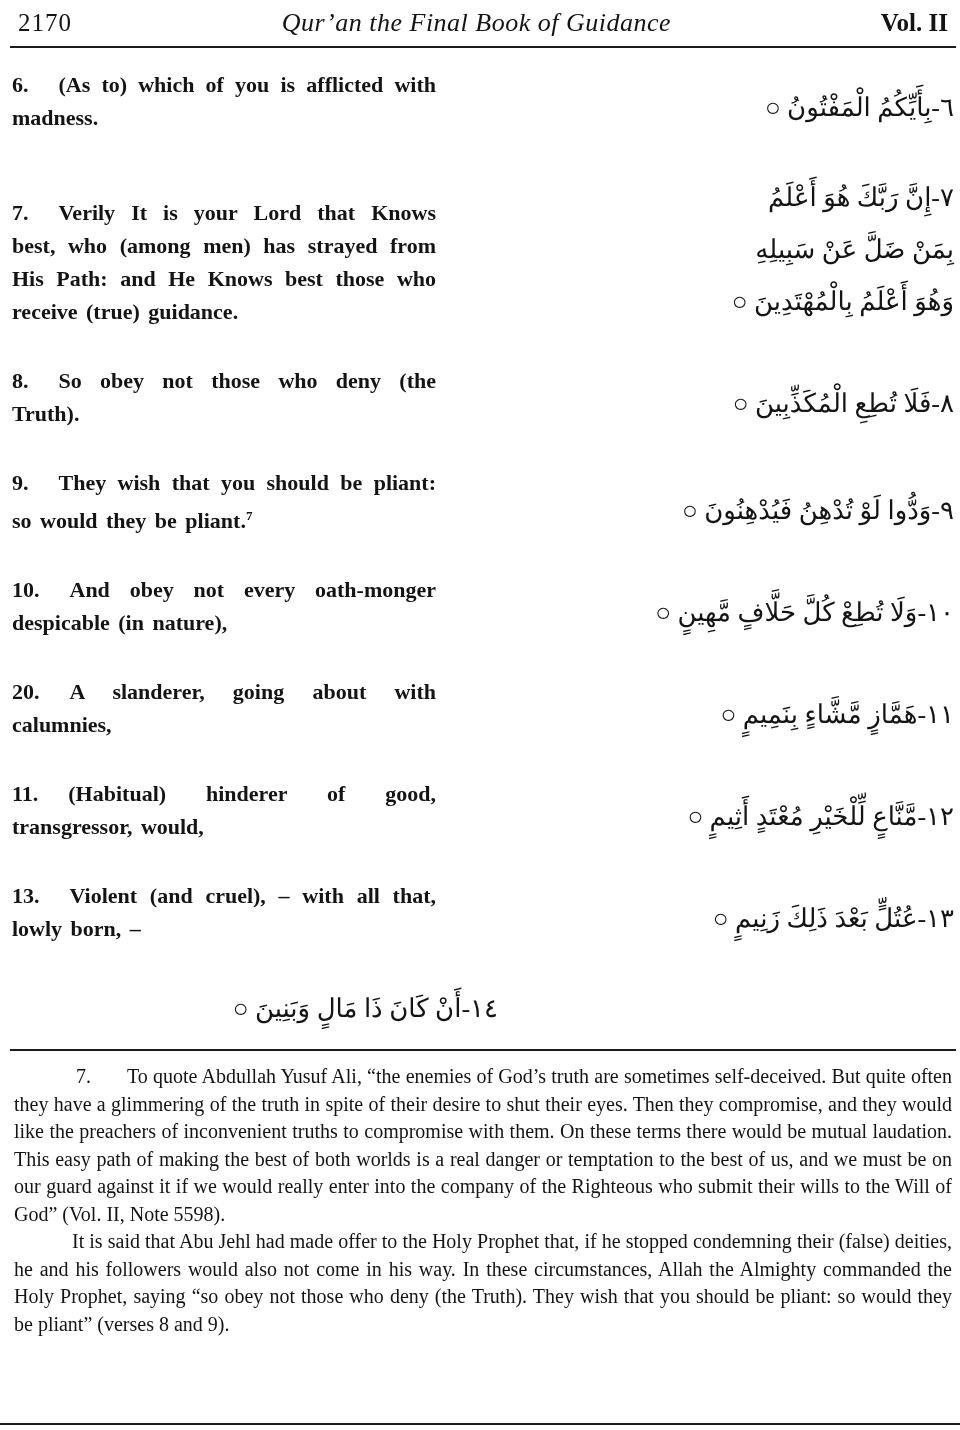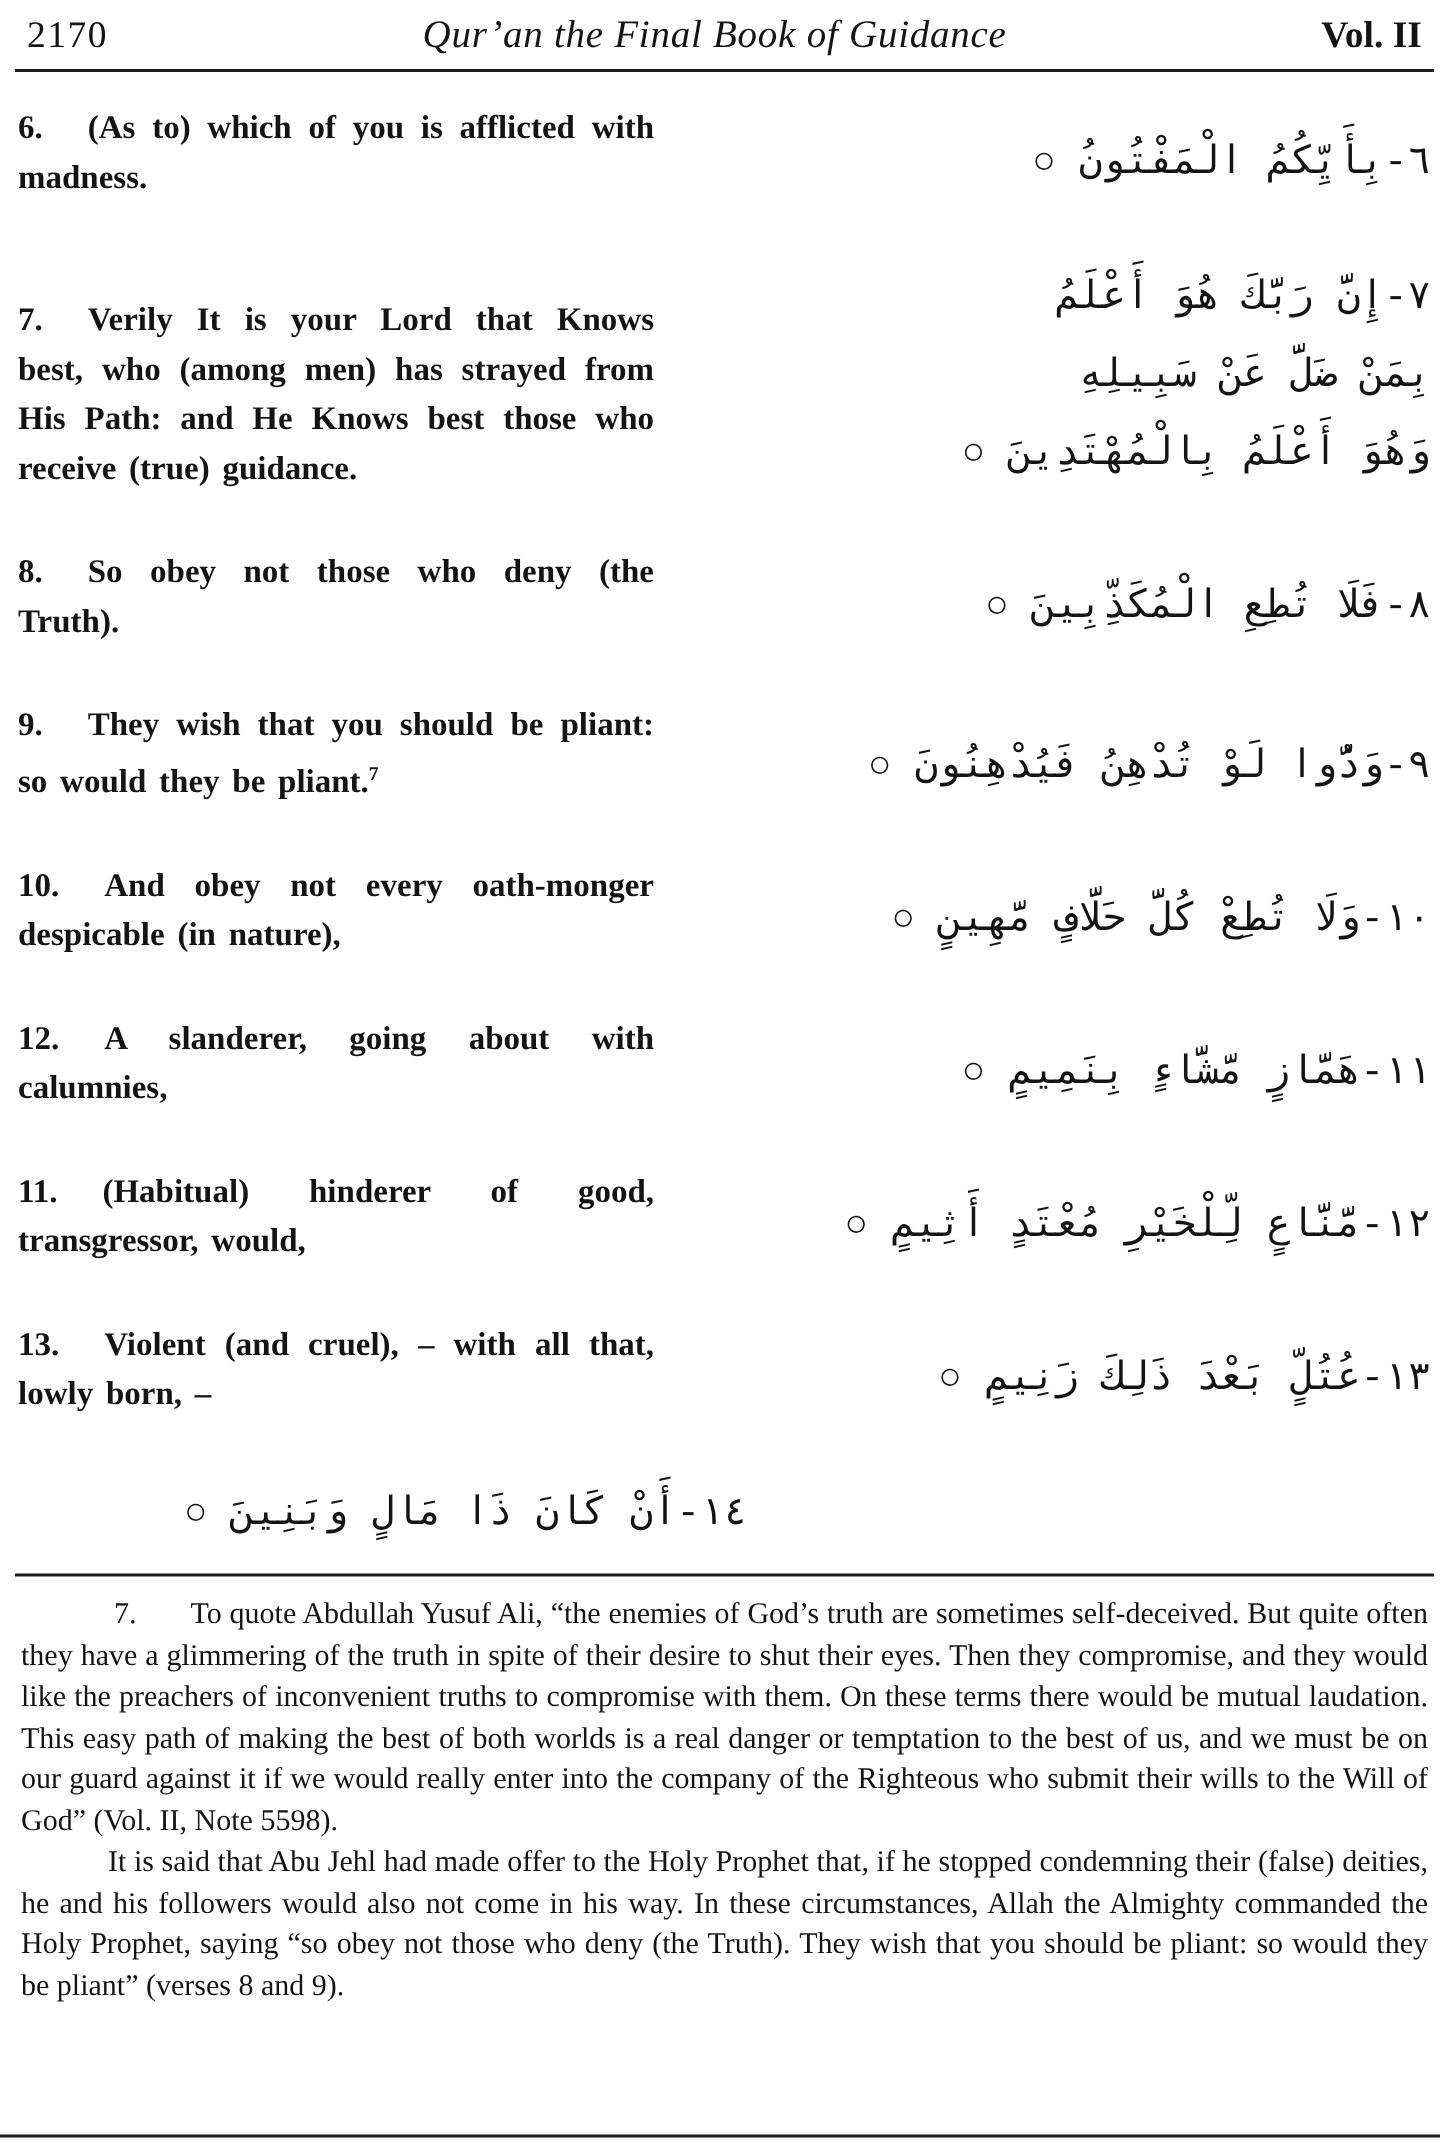--- a/index.html
+++ b/index.html
@@ -49,21 +49,21 @@
     line-height: 33px;
     text-align: justify;
     word-spacing: 3px;
   }
   .v-num { padding-right: 30px; }
   .v-en sup { font-size: 13px; font-weight: bold; }
   .v-ar {
     width: 486px;
     direction: rtl;
     text-align: right;
-    font-family: Liberation Mono, monospace;
+    font-family: Liberation Serif, serif;
     font-size: 26px;
     line-height: 52px;
     white-space: pre-line;
     margin-top: 2px;
   }
 
   .footnote-rule { margin-top: 14px; }
   .footnotes {
     padding: 12px 4px 0 4px;
     font-size: 20px;
@@ -117,21 +117,21 @@
       <p class="v-en"><span class="v-num">9.</span><span>They wish that you should be pliant: so would they be pliant.</span><sup>7</sup></p>
       <p class="v-ar" dir="rtl">٩-وَدُّوا لَوْ تُدْهِنُ فَيُدْهِنُونَ ○</p>
     </div>
 
     <div class="verse">
       <p class="v-en"><span class="v-num">10.</span><span>And obey not every oath-monger despicable (in nature),</span></p>
       <p class="v-ar" dir="rtl">١٠-وَلَا تُطِعْ كُلَّ حَلَّافٍ مَّهِينٍ ○</p>
     </div>
 
     <div class="verse">
-      <p class="v-en"><span class="v-num">12.</span><span>A slanderer, going about with calumnies,</span></p>
+      <p class="v-en"><span class="v-num">20.</span><span>A slanderer, going about with calumnies,</span></p>
       <p class="v-ar" dir="rtl">١١-هَمَّازٍ مَّشَّاءٍ بِنَمِيمٍ ○</p>
     </div>
 
     <div class="verse">
       <p class="v-en"><span class="v-num">11.</span><span>(Habitual) hinderer of good, transgressor, would,</span></p>
       <p class="v-ar" dir="rtl">١٢-مَّنَّاعٍ لِّلْخَيْرِ مُعْتَدٍ أَثِيمٍ ○</p>
     </div>
 
     <div class="verse">
       <p class="v-en"><span class="v-num">13.</span><span>Violent (and cruel), – with all that, lowly born, –</span></p>

